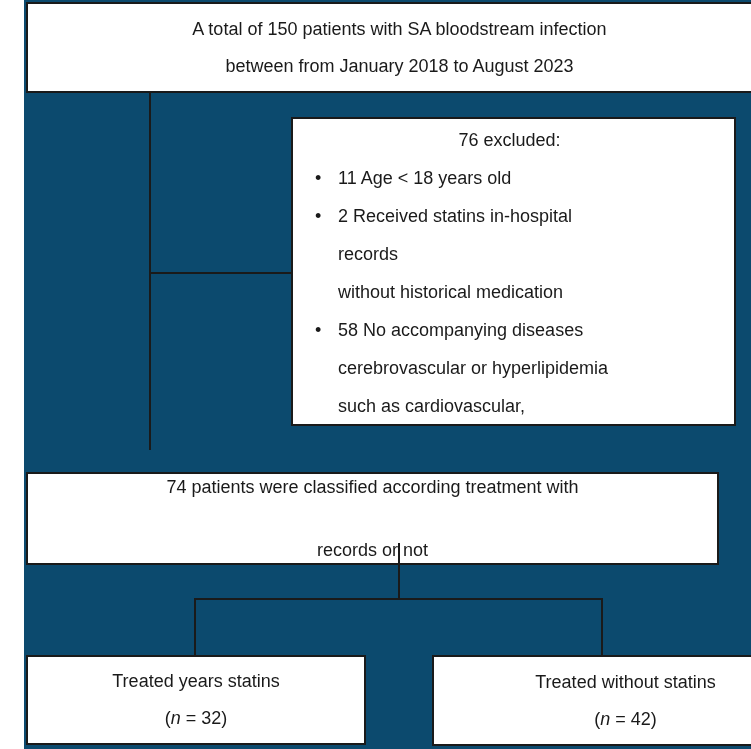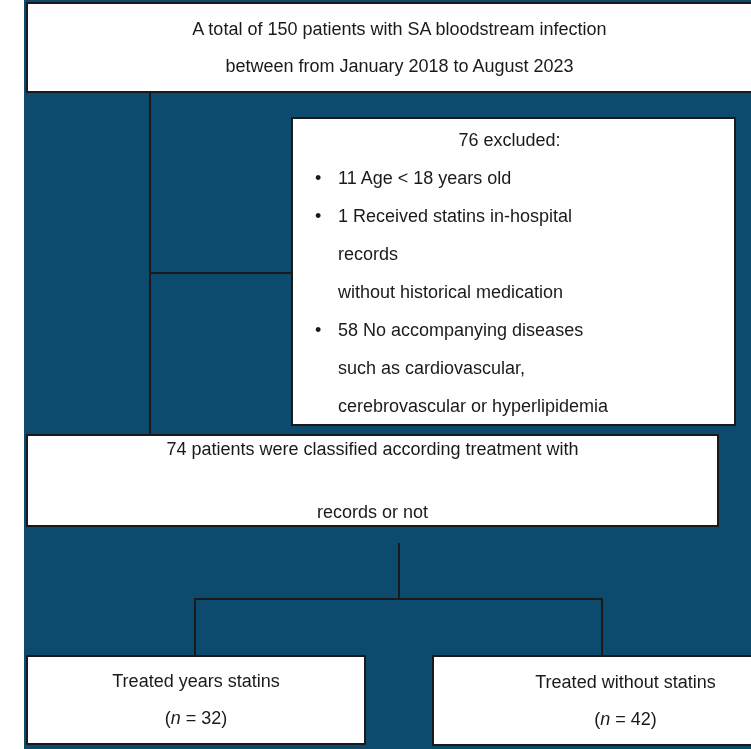--- a/index.html
+++ b/index.html
@@ -25,21 +25,21 @@
     background: #ffffff;
   }
   .box.centered {
     display: flex;
     flex-direction: column;
     align-items: center;
     justify-content: center;
     text-align: center;
   }
   .box-top    { left: 2px;   top: 2px;   width: 747px; height: 91px; }
-  .box-mid    { left: 2px;   top: 434px; width: 693px; height: 93px; gap: 26px; }
+  .box-mid    { left: 2px;   top: 472px; width: 693px; height: 93px; gap: 26px; }
   .box-left   { left: 2px;   top: 655px; width: 340px; height: 90px; }
   .box-right  { left: 408px; top: 655px; width: 341px; height: 91px; padding-left: 46px; }
   .box-excluded {
     left: 267px; top: 117px; width: 445px; height: 309px;
     padding: 2px 8px 0 0;
     line-height: 38px;
   }
   .excluded-title {
     text-align: center;
   }
@@ -83,30 +83,30 @@
   <div class="box box-excluded">
     <div class="excluded-title">76 excluded:</div>
 
     <div class="bullet-item">
       <span class="bullet-glyph">•</span>
       <div class="item-line">11 Age &lt; 18 years old</div>
     </div>
 
     <div class="bullet-item">
       <span class="bullet-glyph">•</span>
-      <div class="item-line">1 Received statins in-hospital</div>
+      <div class="item-line">2 Received statins in-hospital</div>
       <div class="item-line">records</div>
       <div class="item-line">without historical medication</div>
     </div>
 
     <div class="bullet-item">
       <span class="bullet-glyph">•</span>
       <div class="item-line">58 No accompanying diseases</div>
+      <div class="item-line">cerebrovascular or hyperlipidemia</div>
       <div class="item-line">such as cardiovascular,</div>
-      <div class="item-line">cerebrovascular or hyperlipidemia</div>
     </div>
   </div>
 
   <div class="box box-mid centered">
     <div class="textline">74 patients were classified according treatment with</div>
     <div class="textline">records or not</div>
   </div>
 
   <div class="connector conn-v2"></div>
   <div class="connector conn-h2"></div>

